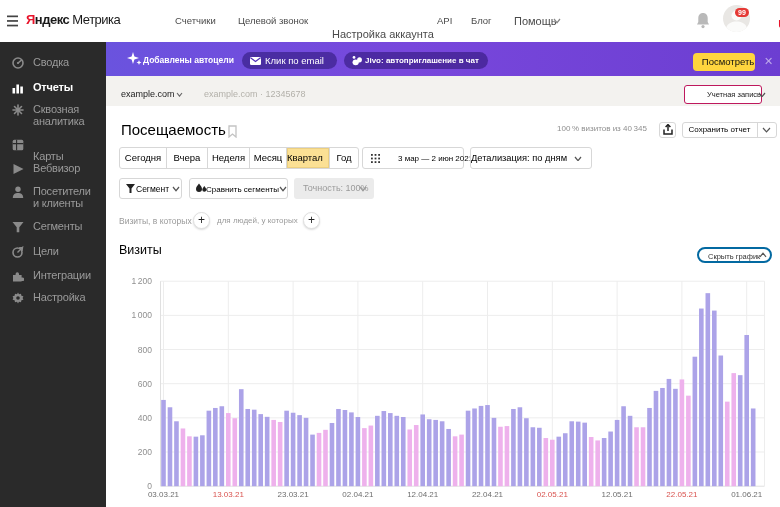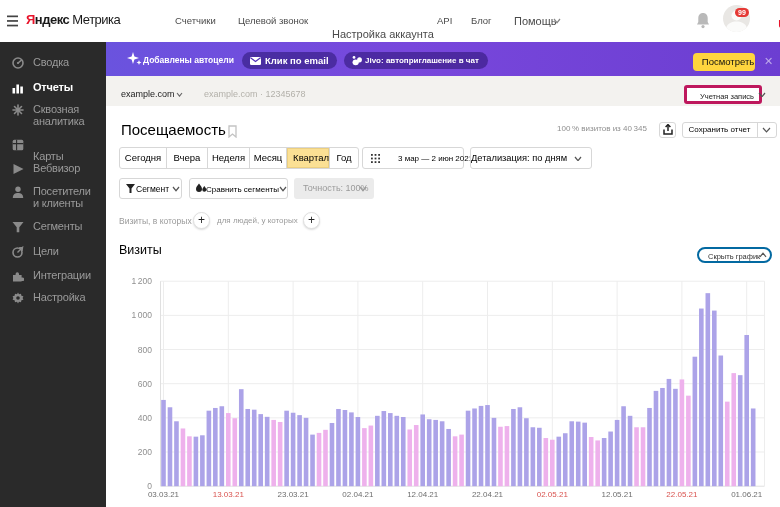--- a/index.html
+++ b/index.html
@@ -100,38 +100,38 @@
 <svg class="abs" style="left:127px;top:52px" width="15" height="14" viewBox="0 0 15 14">
  <path d="M6 0 L7.4 4.6 L12 6 L7.4 7.4 L6 12 L4.6 7.4 L0 6 L4.6 4.6 Z" fill="#fff"></path>
  <path d="M12 8 L12.7 9.8 L14.5 10.5 L12.7 11.2 L12 13 L11.3 11.2 L9.5 10.5 L11.3 9.8 Z" fill="#fff"></path>
 </svg>
 <div class="abs" style="left:143px;top:55px;font-size:8.5px;font-weight:bold;color:#fff;">Добавлены автоцели</div>
 <div class="abs" style="left:242px;top:52px;width:95px;height:17px;background:rgba(18,2,80,0.42);border-radius:9px;"></div>
 <svg class="abs" style="left:250px;top:57px" width="11" height="8" viewBox="0 0 11 8">
     <rect x="0" y="0" width="11" height="8" rx="1.3" fill="#fff"></rect>
     <path d="M0.5 0.7 L5.5 4.4 L10.5 0.7" stroke="#5231b8" stroke-width="1.2" fill="none"></path>
   </svg>
-<div class="abs" style="left:265px;top:55px;font-size:9.5px;font-weight:bold;color:#fff;">Клик по email</div>
+<div class="abs" style="left:265px;top:55px;font-size:9.5px;font-weight:normal;color:#fff;">Клик по email</div>
 <div class="abs" style="left:344px;top:52px;width:144px;height:17px;background:rgba(18,2,80,0.42);border-radius:9px;"></div>
 <svg class="abs" style="left:352px;top:55px" width="11" height="11" viewBox="0 0 12 11">
  <ellipse cx="4" cy="7.5" rx="3.4" ry="3.2" fill="#fff"></ellipse>
  <ellipse cx="8.2" cy="4.8" rx="2.6" ry="2.9" fill="#fff"></ellipse>
  <circle cx="2.2" cy="2.2" r="1.5" fill="#fff"></circle>
 </svg>
 <div class="abs" style="left:365px;top:56px;font-size:8px;font-weight:bold;color:#fff;">Jivo: автоприглашение в чат</div>
 <div class="abs" style="left:693px;top:53px;width:62px;height:18px;background:#ffd53e;border-radius:4px;color:#111;font-size:9.5px;text-align:center;line-height:18px;padding-left:8px;">Посмотреть</div>
 <div class="abs" style="left:764px;top:55px;font-size:11px;color:rgba(255,255,255,0.55);">✕</div>
 
 <div class="abs" style="left:106px;top:76px;width:674px;height:30px;background:#f3f2ef;"></div>
 <div class="abs" style="left:121px;top:89px;font-size:9px;color:#222;">example.com</div>
 <svg class="abs" style="left:176px;top:92px" width="7" height="5" viewBox="0 0 7 5">
     <path d="M1 1 L3.5 4.2 L6 1" fill="none" stroke="#666" stroke-width="1.1"></path>
   </svg>
 <div class="abs" style="left:204px;top:89px;font-size:9px;color:#b3b1aa;">example.com · 12345678</div>
-<div class="abs" style="left:684px;top:85px;width:78px;height:19px;background:#fff;border:3px solid #be185d;border-radius:3px;font-size:7.5px;color:#222;line-height:17px;text-align:center;padding-left:8px;">Учетная запись</div>
+<div class="abs" style="left:684px;top:85px;width:78px;height:19px;background:#fff;border:1px solid #be185d;border-radius:3px;font-size:7.5px;color:#222;line-height:17px;text-align:right;padding-left:8px;">Учетная запись</div>
 <svg class="abs" style="left:757.5px;top:91.5px" width="8" height="5.5" viewBox="0 0 8 5.5">
     <path d="M1 1 L4.0 4.7 L7 1" fill="none" stroke="#555" stroke-width="1.2"></path>
   </svg>
 
 <div class="abs" style="left:121px;top:121px;font-size:15px;color:#000;">Посещаемость</div>
 <svg class="abs" style="left:228px;top:125px" width="9" height="13" viewBox="0 0 9 13">
  <path d="M1 1 L8 1 L8 12 L4.5 9 L1 12 Z" fill="none" stroke="#c3c3c3" stroke-width="1.3"></path>
 </svg>
 <div class="abs" style="left:557px;top:124px;font-size:8px;color:#8f8f8f;">100 % визитов из 40 345</div>
 <div class="abs" style="left:659px;top:121.5px;width:17px;height:16.5px;background:#fff;border:1px solid #d7d7d7;border-radius:3px;"></div>
@@ -145,21 +145,21 @@
 <div class="abs" style="left:757px;top:121.5px;width:1px;height:16.5px;background:#d7d7d7;"></div>
 <svg class="abs" style="left:762px;top:127px" width="9" height="6" viewBox="0 0 9 6">
     <path d="M1 1 L4.5 4.8 L8 1" fill="none" stroke="#555" stroke-width="1.2"></path>
   </svg>
 
 <div class="abs" style="left:119px;top:147px;height:22px;border:1px solid #d7d7d7;border-radius:3px;background:#fff;display:flex;font-size:9.5px;color:#000;">
  <div style="width:47px;text-align:center;line-height:20px;border-right:1px solid #d7d7d7;">Сегодня</div>
  <div style="width:41px;text-align:center;line-height:20px;border-right:1px solid #d7d7d7;">Вчера</div>
  <div style="width:42px;text-align:center;line-height:20px;border-right:1px solid #d7d7d7;">Неделя</div>
  <div style="width:37px;text-align:center;line-height:20px;border-right:1px solid #d7d7d7;">Месяц</div>
- <div style="width:43px;text-align:right;line-height:20px;background:#fbe094;border-right:1px solid #d7d7d7;box-shadow:inset 0 0 0 1px #eccf80;">Квартал</div>
+ <div style="width:43px;text-align:left;line-height:20px;background:#fbe094;border-right:1px solid #d7d7d7;box-shadow:inset 0 0 0 1px #eccf80;">Квартал</div>
  <div style="width:28px;text-align:center;line-height:20px;">Год</div>
 </div>
 <div class="abs" style="left:362px;top:147px;width:102px;height:22px;border:1px solid #d7d7d7;border-radius:3px;background:#fff;"></div>
 <svg class="abs" style="left:371px;top:153.5px" width="9" height="9" viewBox="0 0 10 10">
  <g fill="#333">
       <rect x="0" y="0" width="2" height="2"></rect>
       <rect x="4" y="0" width="2" height="2"></rect>
       <rect x="8" y="0" width="2" height="2"></rect>
  <rect x="0" y="4" width="2" height="2"></rect>
       <rect x="4" y="4" width="2" height="2"></rect>

